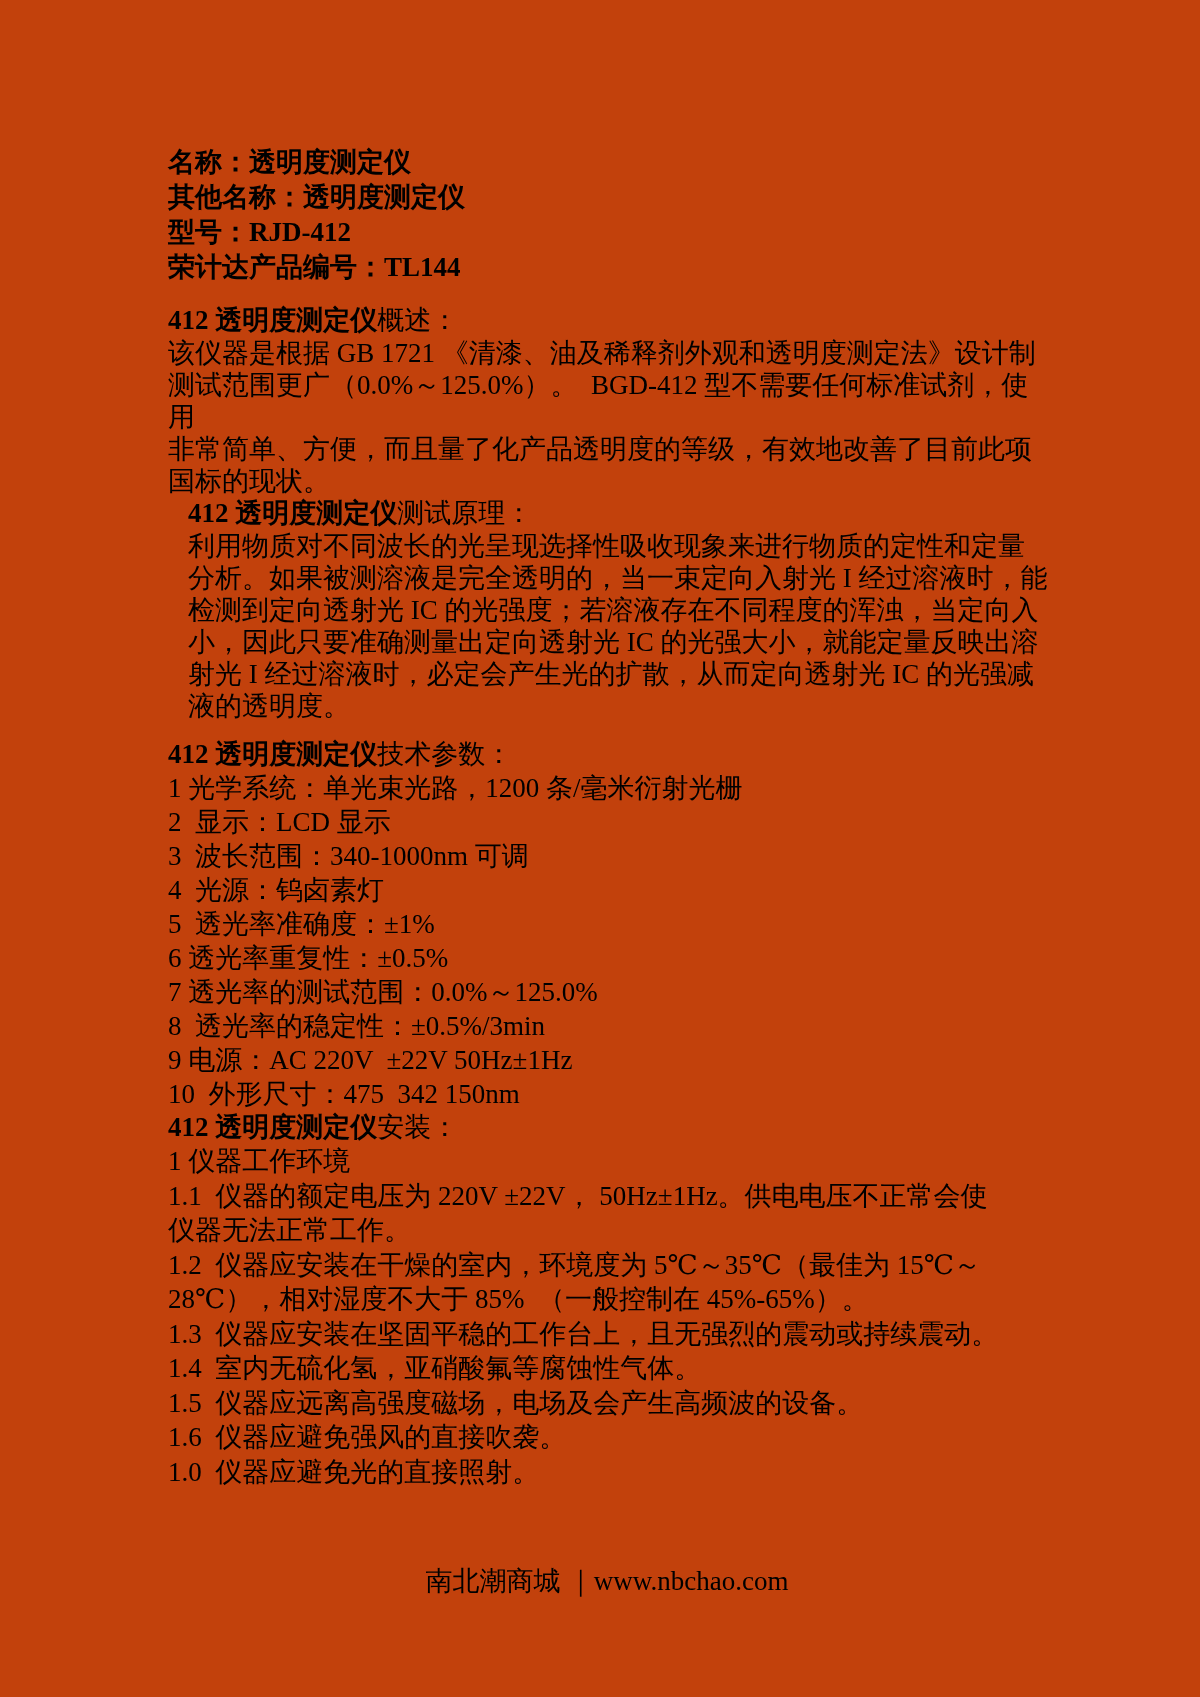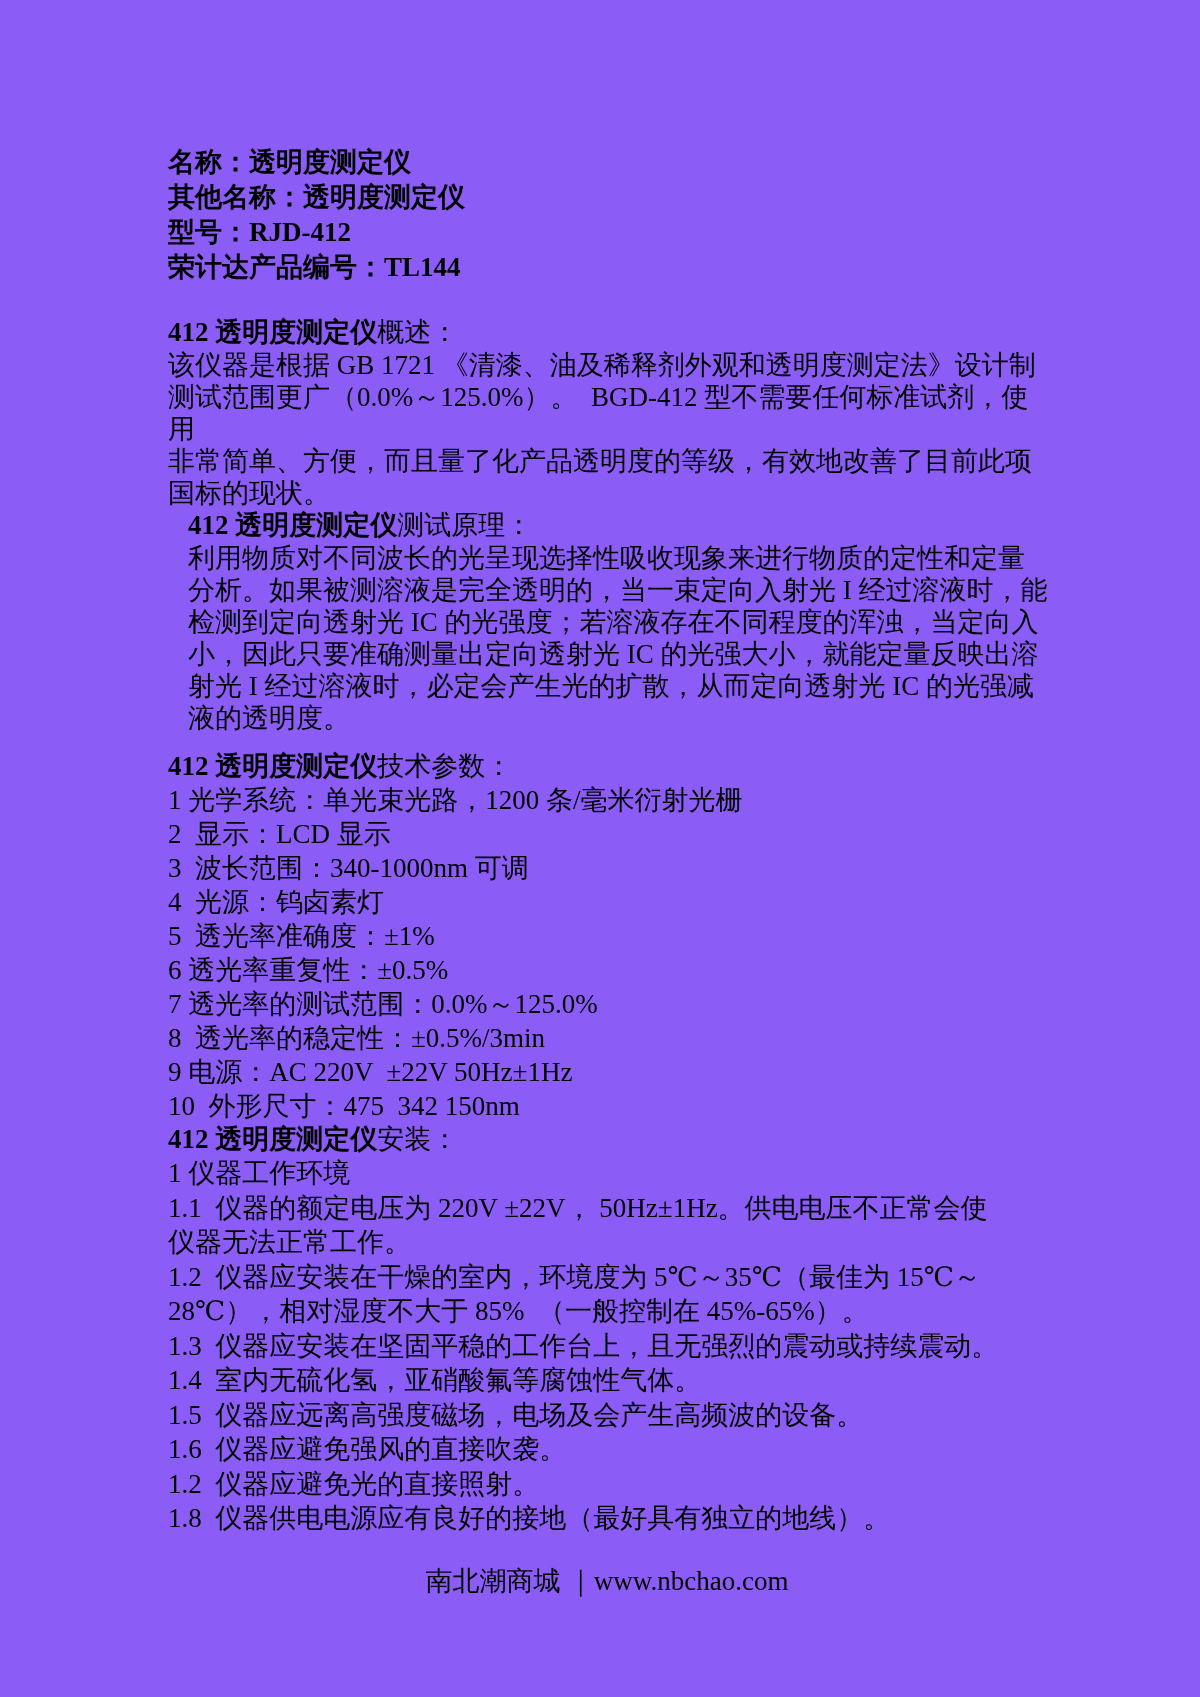--- a/index.html
+++ b/index.html
@@ -7,36 +7,36 @@
     width: 1200px;
     height: 1697px;
     background: #ffffff;
     color: #000000;
     font-family: "Liberation Serif", "DejaVu Serif", serif;
   }
   .page {
     position: relative;
     width: 1200px;
     height: 1697px;
-    background: #8b5cf6;
+    background: #c2410c;
     overflow: hidden;
   }
   .content {
     position: absolute;
     left: 168px;
     top: 145px;
     width: 880px;
     font-size: 27px;
   }
   .product-header { font-weight: bold; }
   .product-header .line { line-height: 35px; }
   .line { white-space: pre-wrap; }
   .section-heading { line-height: 33px; white-space: pre-wrap; }
   .section-heading .hb { font-weight: bold; }
-  .gap-before { margin-top: 31px; }
+  .gap-before { margin-top: 19px; }
   .s-overview .line, .s-principle .line { line-height: 32px; }
   .s-principle { margin-bottom: 16px; margin-left: 20px; }
   .s-params .line { line-height: 34px; }
   .s-install .line { line-height: 34.5px; }
   .footer {
     position: absolute;
     left: 0;
     top: 1565px;
     width: 1200px;
     text-align: center;
@@ -95,20 +95,19 @@
       <div class="section-heading"><span class="hb">412 透明度测定仪</span><span>安装：</span></div>
       <div class="line">1 仪器工作环境</div>
       <div class="line">1.1  仪器的额定电压为 220V ±22V， 50Hz±1Hz。供电电压不正常会使</div>
       <div class="line">仪器无法正常工作。</div>
       <div class="line">1.2  仪器应安装在干燥的室内，环境度为 5℃～35℃（最佳为 15℃～</div>
       <div class="line">28℃），相对湿度不大于 85%  （一般控制在 45%-65%）。</div>
       <div class="line">1.3  仪器应安装在坚固平稳的工作台上，且无强烈的震动或持续震动。</div>
       <div class="line">1.4  室内无硫化氢，亚硝酸氟等腐蚀性气体。</div>
       <div class="line">1.5  仪器应远离高强度磁场，电场及会产生高频波的设备。</div>
       <div class="line">1.6  仪器应避免强风的直接吹袭。</div>
-      <div class="line">1.2  仪器应避免光的直接照射。</div>
-      <div class="line">1.8  仪器供电电源应有良好的接地（最好具有独立的地线）。</div>
+      <div class="line">1.0  仪器应避免光的直接照射。</div>
     </div>
 
   </div>
 
   <div class="footer">南北潮商城 ｜www.nbchao.com</div>
 </div>
 
 </body></html>

